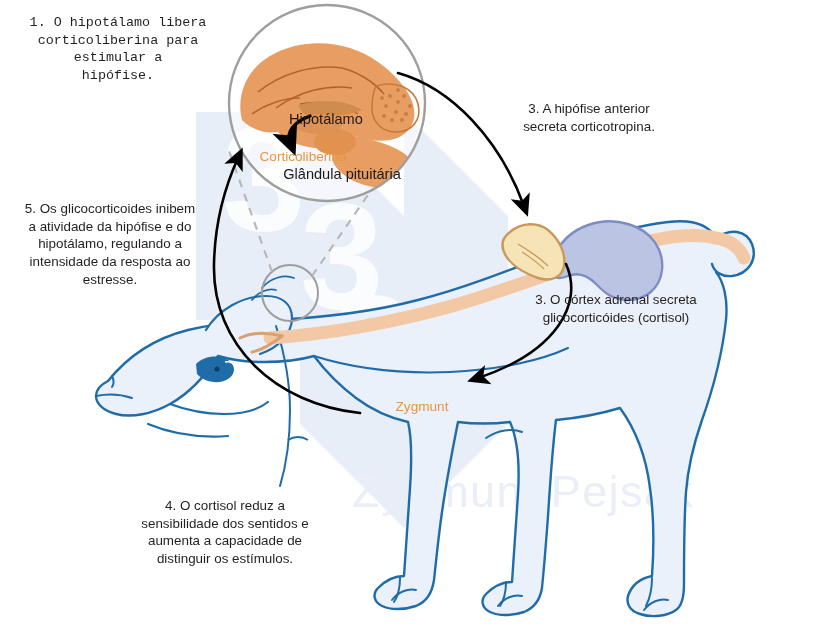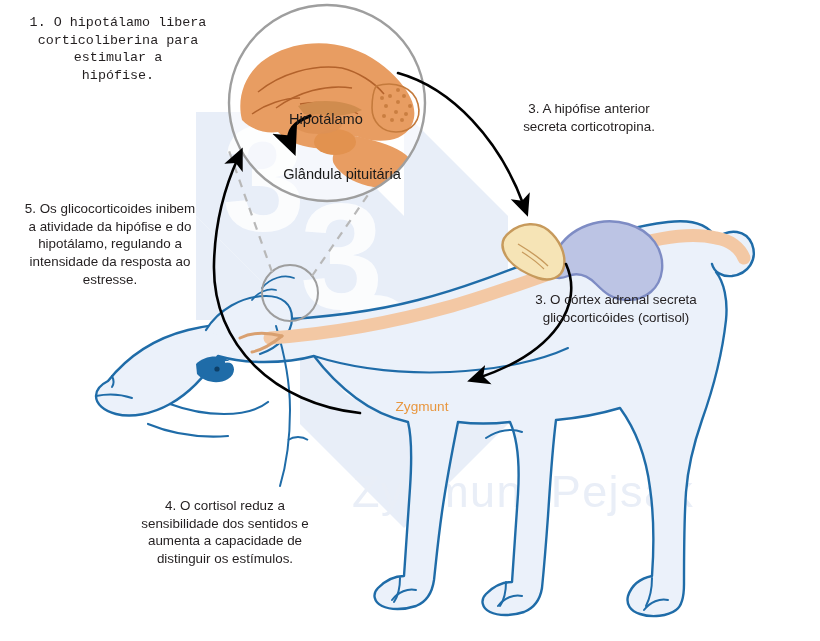--- a/index.html
+++ b/index.html
@@ -241,18 +241,19 @@
 distinguir os estímulos.</div>
 
   <div class="txt step" style="left:2px;top:200px;width:216px;">5. Os glicocorticoides inibem
 a atividade da hipófise e do
 hipotálamo, regulando a
 intensidade da resposta ao
 estresse.</div>
 
   <div class="txt lbl-dark" style="left:266px;top:100px;width:120px;margin-top:10px;">Hipotálamo</div>
 
+  <div class="txt lbl-orange" style="left:238px;top:148px;width:130px;">Corticoliberina</div>
 
   <div class="txt lbl-dark" style="left:248px;top:165px;width:188px;">Glândula pituitária</div>
 
   <div class="txt lbl-orange" style="left:378px;top:398px;width:88px;">Zygmunt</div>
 
 </div>
 
 </body></html>

